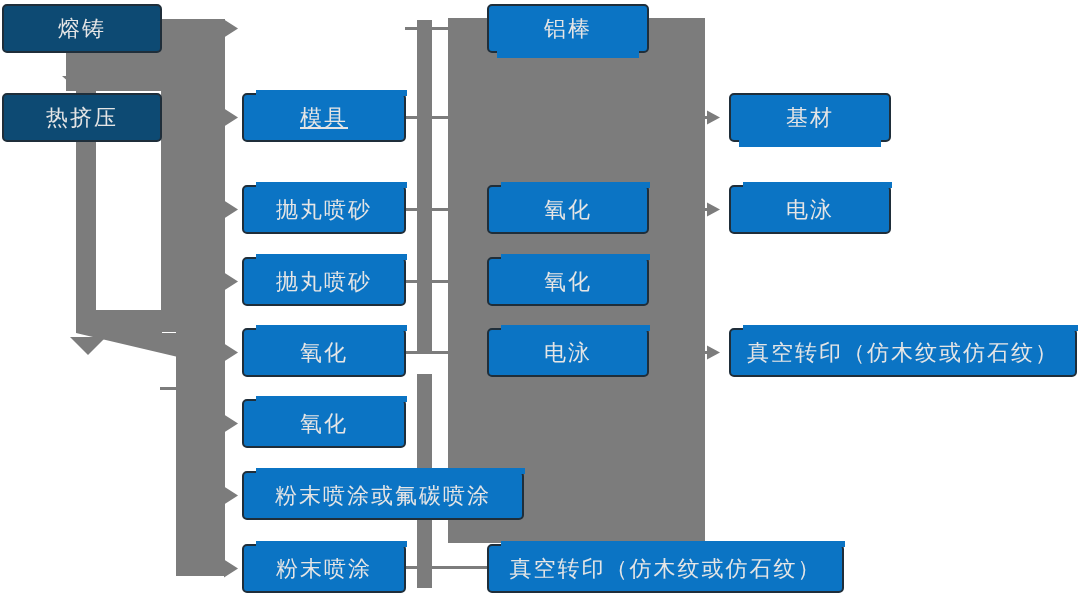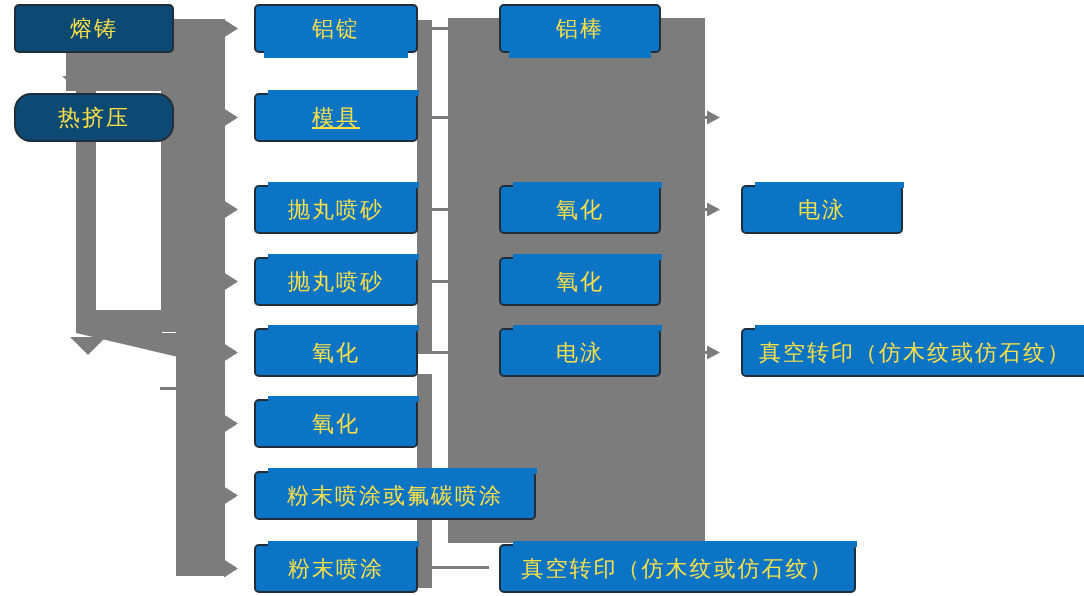--- a/index.html
+++ b/index.html
@@ -11,28 +11,27 @@
     font-family:"DejaVu Sans","Liberation Sans",sans-serif;
   }
   .connectors{position:absolute;left:0;top:0;z-index:1;}
   .connectors *{fill:#7C7C7C;}
   .node{
     position:absolute;
     box-sizing:border-box;
     height:49px;
     border:2.5px solid #1F2E3A;
     border-radius:5px;
-    color:#fde047;
+    color:#e5e5e5;
     display:flex;align-items:center;justify-content:center;
     font-size:22px;
     letter-spacing:2px;
     font-weight:500;
     white-space:nowrap;
     z-index:2;
-    margin-left:12px;
   }
   .light{background:#0B74C4;}
   .dark{background:#0D4A73;}
   
   .light::after{
     content:"";
     position:absolute;
     top:-5.5px;left:12px;right:-3px;height:6px;
     background:#0B74C4;
     z-index:-1;
@@ -83,33 +82,33 @@
 
     <rect x="701" y="116" width="8" height="3"></rect>
     <polygon points="707,110.5 720,117.5 707,124.5"></polygon>
     <rect x="701" y="208" width="8" height="3"></rect>
     <polygon points="707,202.5 720,209.5 707,216.5"></polygon>
     <rect x="701" y="351" width="8" height="3"></rect>
     <polygon points="707,345.5 720,352.5 707,359.5"></polygon>
   </svg>
 
   <div class="node dark" style="left:2px;top:4px;width:160px;">熔铸</div>
-  <div class="node dark" style="left:2px;top:93px;width:160px;border-radius:17px;">热挤压</div>
+  <div class="node dark" style="left:2px;top:93px;width:160px;">热挤压</div>
 
-  <div class="node light strip-bottom" style="left:242px;top:4px;width:164px;">铝锭</div>
   <div class="node light" style="left:242px;top:93px;width:164px;text-decoration:underline;">模具</div>
   <div class="node light" style="left:242px;top:185px;width:164px;">抛丸喷砂</div>
   <div class="node light" style="left:242px;top:257px;width:164px;">抛丸喷砂</div>
   <div class="node light" style="left:242px;top:328px;width:164px;">氧化</div>
   <div class="node light" style="left:242px;top:399px;width:164px;">氧化</div>
   <div class="node light" style="left:242px;top:471px;width:282px;">粉末喷涂或氟碳喷涂</div>
   <div class="node light strip-bottom" style="left:487px;top:4px;width:162px;">铝棒</div>
 
   <div class="node light" style="left:242px;top:544px;width:164px;">粉末喷涂</div>
   <div class="node light" style="left:487px;top:185px;width:162px;">氧化</div>
   <div class="node light" style="left:487px;top:257px;width:162px;">氧化</div>
   <div class="node light" style="left:487px;top:328px;width:162px;">电泳</div>
   <div class="node light" style="left:487px;top:544px;width:357px;">真空转印（仿木纹或仿石纹）</div>
 
+  <div class="node light strip-bottom" style="left:729px;top:93px;width:162px;">基材</div>
   <div class="node light" style="left:729px;top:185px;width:162px;">电泳</div>
   <div class="node light" style="left:729px;top:328px;width:348px;">真空转印（仿木纹或仿石纹）</div>
 
 </div>
 
 </body></html>

